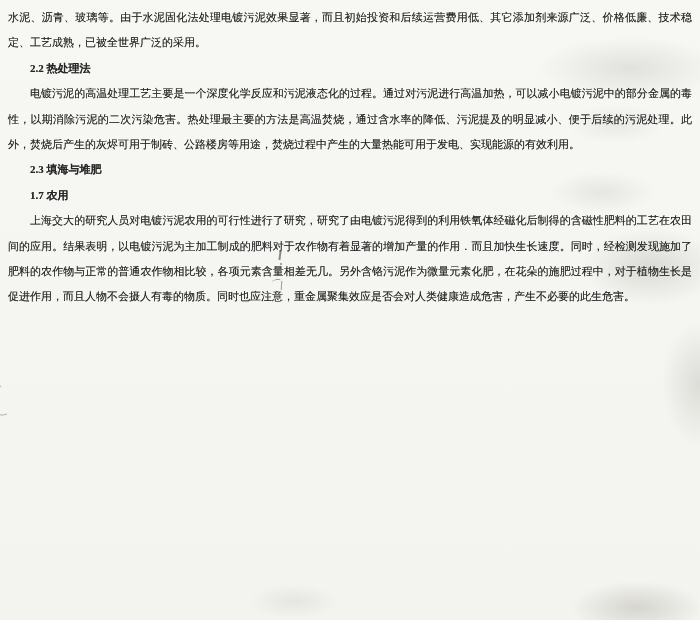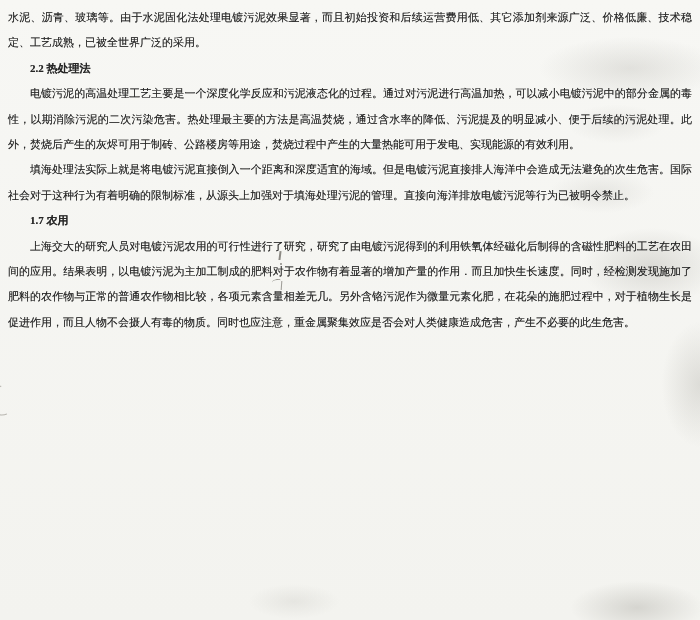--- a/index.html
+++ b/index.html
@@ -90,21 +90,21 @@
 </style>
 </head>
 <body>
 
 <div class="page">
 
   <div class="doc">
     <p class="para no-indent">水泥、沥青、玻璃等。由于水泥固化法处理电镀污泥效果显著，而且初始投资和后续运营费用低、其它添加剂来源广泛、价格低廉、技术稳定、工艺成熟，已被全世界广泛的采用。</p>
     <p class="para heading">2.2 热处理法</p>
     <p class="para">电镀污泥的高温处理工艺主要是一个深度化学反应和污泥液态化的过程。通过对污泥进行高温加热，可以减小电镀污泥中的部分金属的毒性，以期消除污泥的二次污染危害。热处理最主要的方法是高温焚烧，通过含水率的降低、污泥提及的明显减小、便于后续的污泥处理。此外，焚烧后产生的灰烬可用于制砖、公路楼房等用途，焚烧过程中产生的大量热能可用于发电、实现能源的有效利用。</p>
-    <p class="para">填海处理法实际上就是将电镀污泥直接倒入一个距离和深度适宜的海域。但是电镀污泥直接排人海洋中会造成无法避免的次生危害。国际社会对于这种行为有着明确的限制标准，从源头上加强对于填海处理污泥的管理。直接向海洋排放电镀污泥等行为已被明令禁止。</p>
+    <p class="para heading">2.3 填海与堆肥</p>
     <p class="para heading">1.7 农用</p>
     <p class="para">上海交大的研究人员对电镀污泥农用的可行性进行了研究，研究了由电镀污泥得到的利用铁氧体经磁化后制得的含磁性肥料的工艺在农田间的应用。结果表明，以电镀污泥为主加工制成的肥料对于农作物有着显著的增加产量的作用．而且加快生长速度。同时，经检测发现施加了肥料的农作物与正常的普通农作物相比较，各项元素含量相差无几。另外含铬污泥作为微量元素化肥，在花朵的施肥过程中，对于植物生长是促进作用，而且人物不会摄人有毒的物质。同时也应注意，重金属聚集效应是否会对人类健康造成危害，产生不必要的此生危害。</p>
   </div>
 
   <div class="artifact pencil-tick"></div>
   <div class="artifact pencil-dot"></div>
   <div class="artifact pencil-squiggle"></div>
   <div class="artifact pencil-tail"></div>
   <div class="artifact edge-curve"></div>
 

